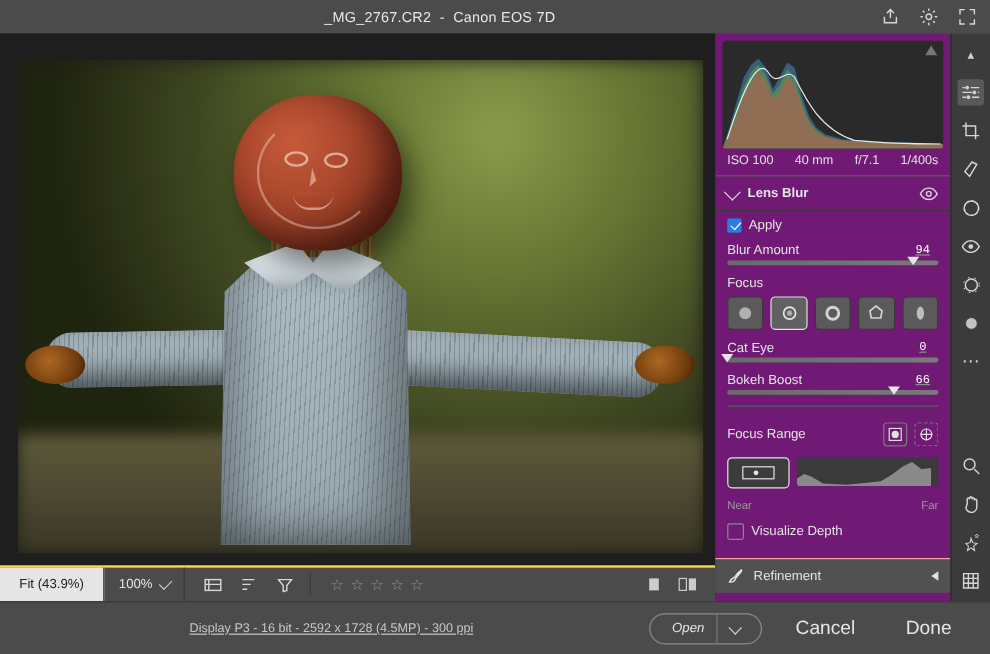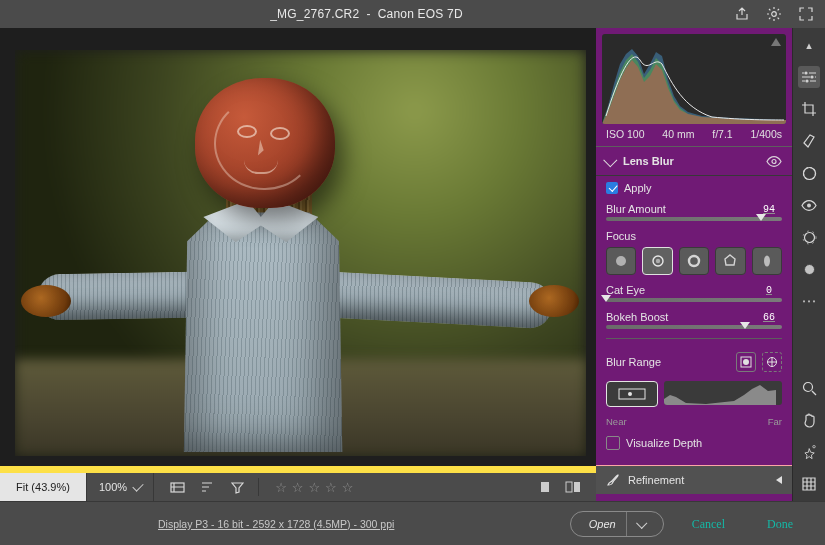--- a/index.html
+++ b/index.html
@@ -129,21 +129,21 @@
     background: radial-gradient(circle at 40% 40%, #a86a2a, #6e3f16 70%, #3c2008 100%);
     filter: contrast(1.1);
   }
   .cuffR{left:90%;top:58%;} .cuffL{left:1%;top:58%;}
 
   .zoombar {
     height: 28px;
     display: flex;
     align-items: center;
     background: #4b4b4b;
-    border-top: 7px solid #fde047;
+    border-top: 2px solid #fde047;
     color: #e4e4e4;
     gap: 2px;
   }
   .zb-cell {
     display:flex;align-items:center;justify-content:center;
     height:100%;
     padding: 0 10px;
     border-right: 1px solid #383838;
     font-size: 11px;
   }
@@ -234,21 +234,21 @@
   .meta-link{color:#c7c7c7;font-size:10.5px;text-decoration:underline;margin-left:140px;}
   .btn{
     height:26px;padding:0 18px;border:1px solid #8a8a8a;border-radius:13px;
     display:flex;align-items:center;gap:6px;color:#e6e6e6;font-size:11px;
     background:transparent;
     font-style:italic;
   }
   .btn.primary{margin-left:auto;}
   .btn-chev{width:7px;height:7px;border-right:1px solid #d0d0d0;border-bottom:1px solid #d0d0d0;transform:rotate(45deg) translateY(-1px);margin-left:2px;}
   .btn-chev-wrap{border-left:1px solid #7a7a7a;height:100%;display:flex;align-items:center;padding-left:8px;margin-left:4px;}
-  .txtbtn{color:#14b8a6;font-size:12px;padding:0 14px;font-family:Liberation Serif, serif;}
+  .txtbtn{color:#e5e5e5;font-size:16px;padding:0 14px;}
 </style>
 </head>
 <body>
 
 <div class="app">
 
   <div class="header">
     <div class="header-title">
       <span>_MG_2767.CR2</span>&nbsp;&nbsp;-&nbsp;&nbsp;<span>Canon EOS 7D</span>
     </div>
@@ -433,21 +433,21 @@
           <span class="slider-val">66</span>
         </div>
         <div class="slider-track">
             <span class="slider-thumb" id="th-boost" style="left: 79%;"></span>
           </div>
       </div>
 
       <div class="sep-light"></div>
 
       <div class="fr-head" style="margin-top:4px;">
-        <span>Blur Range</span>
+        <span>Focus Range</span>
         <div class="fr-icons">
           <span class="fr-icon">
             <svg width="12" height="12">
                 <circle cx="6" cy="6" r="3" fill="#e0e0e0"></circle>
                 <rect x="1" y="1" width="10" height="10" fill="none" stroke="#e0e0e0"></rect>
               </svg>
           </span>
           <span class="fr-icon" style="border-style:dashed;">
             <svg width="12" height="12">
                 <circle cx="6" cy="6" r="4.5" fill="none" stroke="#e0e0e0"></circle>

